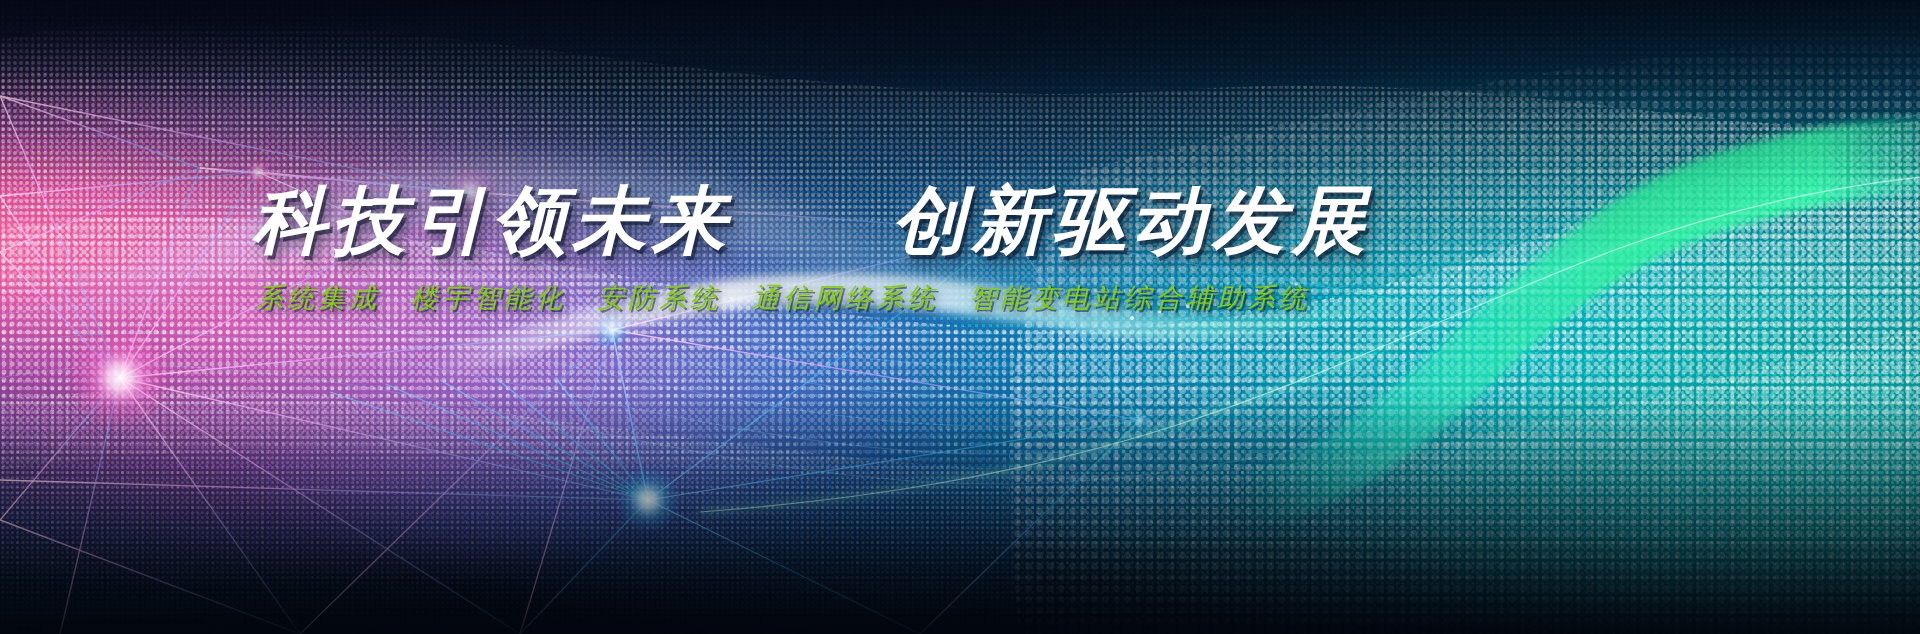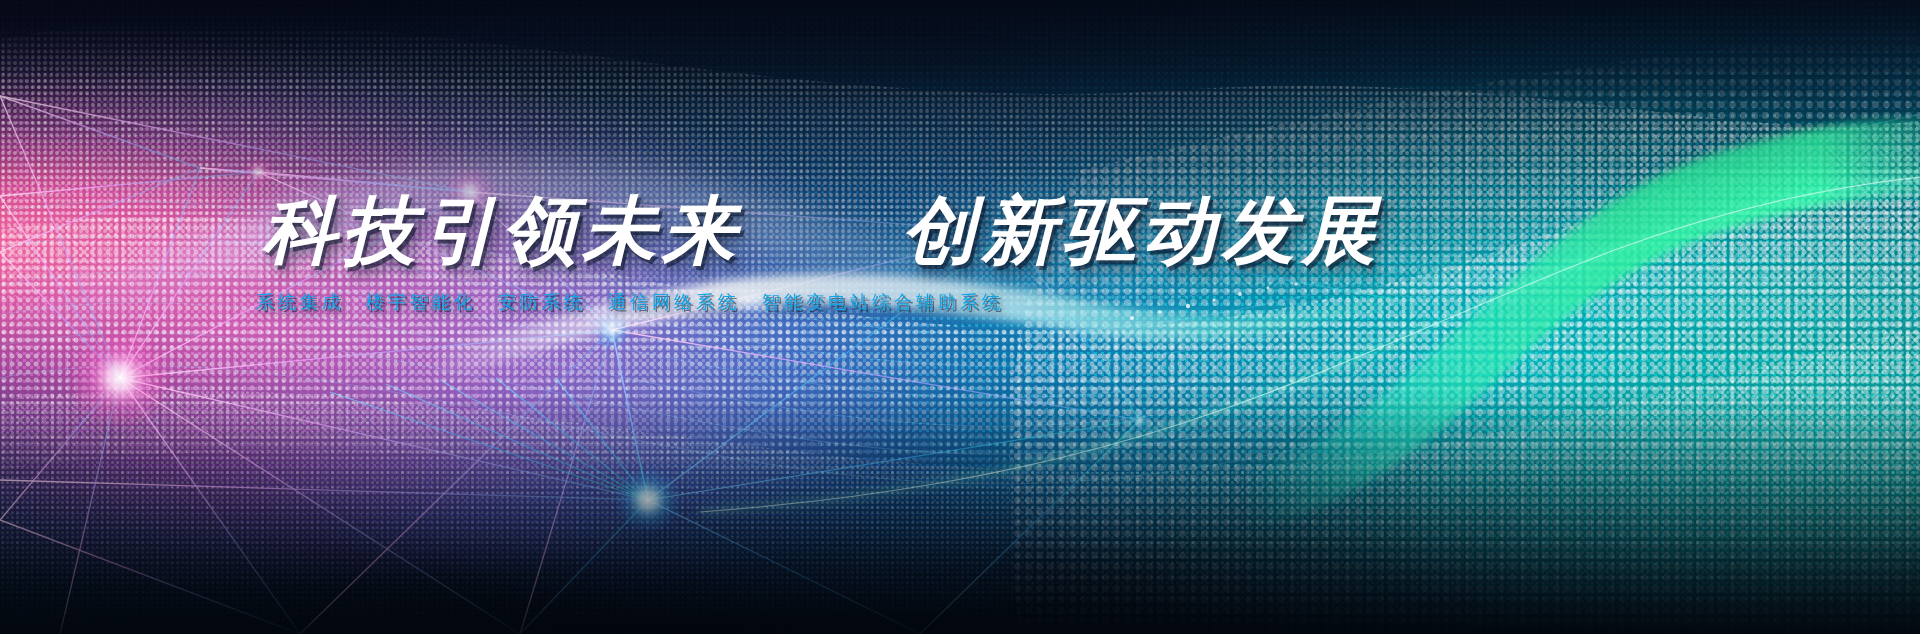--- a/index.html
+++ b/index.html
@@ -86,40 +86,41 @@
   svg.art { position: absolute; inset: 0; width: 1920px; height: 634px; display: block; pointer-events: none; }
 
   
   .content {
     position: absolute;
     left: 252px;
     top: 182px;
     width: 1400px;
   }
   .headline {
-    margin: 10px;
+    margin: 0;
     font-size: 74px;
     line-height: 1.06;
     font-weight: 700;
     font-style: italic;
     letter-spacing: 6px;
     color: #ffffff;
     white-space: pre;
     text-shadow:
       3px 4px 0 rgba(10,18,40,0.55),
       6px 8px 14px rgba(4,10,26,0.55),
       0 0 26px rgba(150,220,255,0.28);
   }
   .subline {
     margin: 22px 0 0 4px;
-    font-size: 18px;
+    font-size: 27px;
     line-height: 1.2;
     font-weight: 400;
+    font-style: italic;
     letter-spacing: 4px;
-    color: #0ea5e9;
+    color: #84cc16;
     white-space: pre;
     text-shadow:
       2px 2px 0 rgba(10,20,44,0.50),
       3px 4px 10px rgba(4,10,26,0.5),
       0 0 14px rgba(160,225,255,0.22);
   }
 </style>
 </head>
 <body>
 

